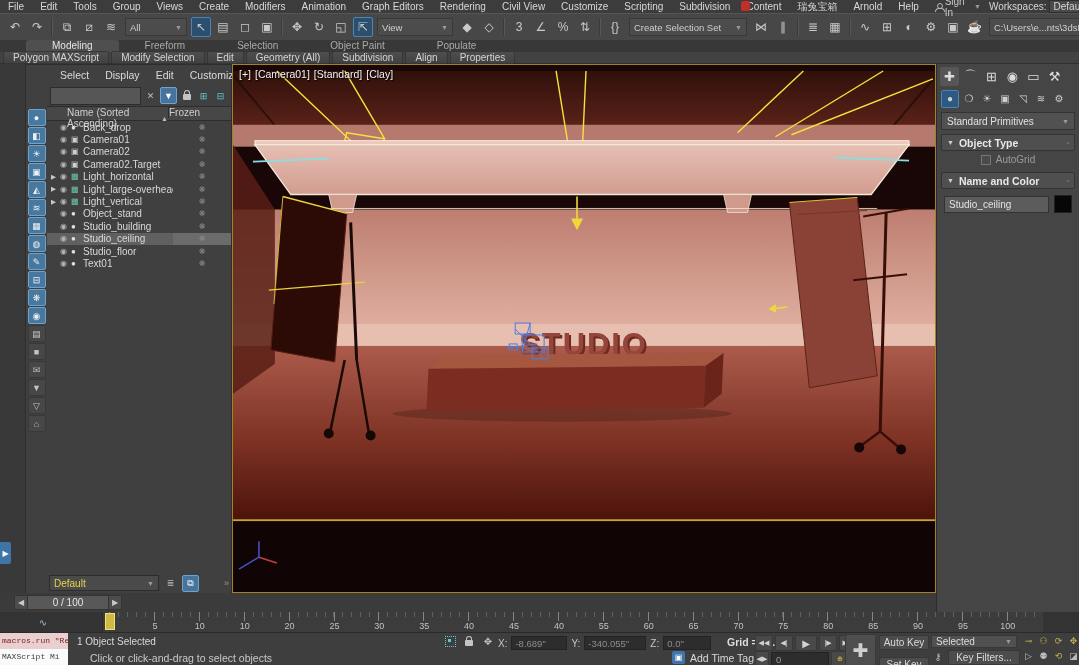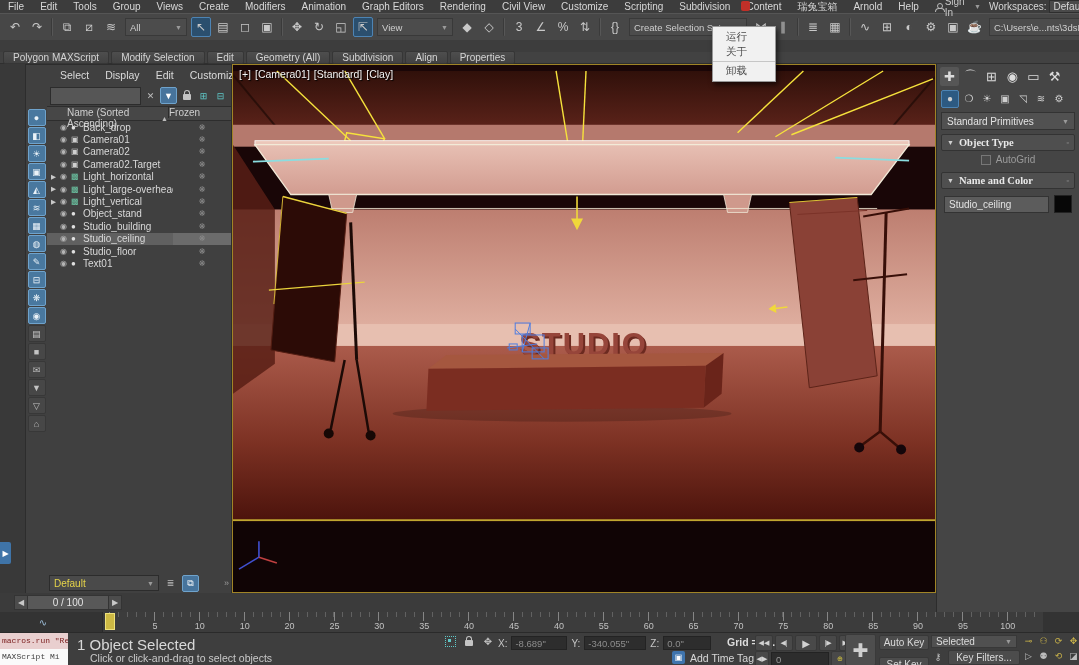--- a/index.html
+++ b/index.html
@@ -86,21 +86,21 @@
   #cmdpanel{position:absolute;left:936px;top:64px;width:143px;height:548px;background:#454545;border-left:1px solid #2c2c2c;box-sizing:border-box;}
   #cp-tabs{height:24px;display:flex;align-items:center;gap:2px;padding:0 3px;}
   .cp-tab{width:19px;height:19px;display:flex;align-items:center;justify-content:center;color:#dcdcdc;font-size:13px;border-radius:2px;}
   .cp-tab.cur{background:#565656;}
   #cp-cats{height:21px;display:flex;align-items:center;gap:2px;padding:0 4px;}
   .cp-cat{width:16px;height:16px;display:flex;align-items:center;justify-content:center;color:#cfcfcf;font-size:10px;border-radius:2px;}
   .cp-cat.on{background:#2d5a82;border:1px solid #4d84b4;}
   #cp-drop{margin:3px 4px;height:16px;background:#515151;border:1px solid #333;display:flex;align-items:center;
            justify-content:space-between;padding:0 5px;font-size:10px;color:#e2e2e2;}
   .rollout{margin:4px 4px 0 4px;height:15px;background:#4f4f4f;border:1px solid #333;border-radius:2px;
-           display:flex;align-items:center;gap:5px;padding:0 5px;font-size:10.5px;font-weight:bold;color:#e8e8e8;font-family:Liberation Serif, serif;}
+           display:flex;align-items:center;gap:5px;padding:0 5px;font-size:10.5px;font-weight:bold;color:#e8e8e8;}
   .rollout .tri{font-size:7px;color:#cfcfcf;font-weight:normal;}
   .rollout .pin{margin-left:auto;font-size:7px;color:#9a9a9a;font-weight:normal;}
   #autogrid{height:17px;display:flex;align-items:center;justify-content:center;gap:5px;color:#9b9b9b;font-size:10px;}
   #autogrid .cb{width:8px;height:8px;border:1px solid #777;background:#4a4a4a;}
   #obj-grid{display:grid;grid-template-columns:1fr 1fr;gap:4px 5px;padding:2px 7px 6px 7px;}
   .obj-btn{height:15px;background:#5a5a5a;border:1px solid #393939;border-radius:8px;color:#e3e3e3;
            font-size:10px;display:flex;align-items:center;justify-content:center;}
   #namerow{display:flex;align-items:center;gap:5px;padding:6px 7px;}
   #namefield{flex:1;height:15px;background:#5c5c5c;border:1px solid #333;color:#e2e2e2;font-size:10px;
              display:flex;align-items:center;padding-left:4px;}
@@ -123,21 +123,21 @@
      border-left:1px solid #2a2a2a;}
   #ruler-labels{position:absolute;left:-3px;top:0;width:918px;height:20px;display:flex;
                 justify-content:space-between;align-items:flex-end;}
   #ruler-labels span{width:20px;text-align:center;font-size:9px;color:#c2c2c2;line-height:11px;}
   #tslider{position:absolute;left:2px;top:1px;width:10px;height:17px;background:#cdb944;border:1px solid #efe27a;box-sizing:border-box;}
   
   #statusbar{position:absolute;left:0;top:632px;width:1079px;height:33px;background:#3e3e3e;border-top:1px solid #2a2a2a;box-sizing:border-box;}
   #listener{position:absolute;left:0;top:0;width:68px;height:32px;font-family:"Liberation Mono",monospace;font-size:8px;}
   #listener .l1{height:16px;line-height:16px;background:#e9cfcf;color:#7c2020;padding-left:2px;white-space:nowrap;overflow:hidden;}
   #listener .l2{height:16px;line-height:16px;background:#fafafa;color:#444;padding-left:2px;white-space:nowrap;overflow:hidden;}
-  #selinfo{position:absolute;left:77px;top:3px;font-size:15px;color:#d8d8d8;}
+  #selinfo{position:absolute;left:77px;top:3px;font-size:10px;color:#d8d8d8;}
   #prompt{position:absolute;left:77px;top:19px;font-size:10.5px;color:#c9c9c9;margin-left:13px;}
   #sb-icons{position:absolute;left:442px;top:2px;display:flex;gap:3px;align-items:center;}
   .sbico{width:16px;height:13px;display:flex;align-items:center;justify-content:center;color:#c4c4c4;font-size:10px;}
   .isol{width:9px;height:9px;border:1px dotted #5fc8c8;position:relative;}
   .isol::after{content:"";position:absolute;left:2px;top:2px;width:3px;height:3px;background:#5fc8c8;}
   .coordlbl{font-size:10px;color:#c6c6c6;}
   .coordfield{height:12px;background:#2d2d2d;border:1px solid #232323;color:#8d8d8d;font-size:9.5px;
               display:flex;align-items:center;padding:0 3px;}
   #coords{position:absolute;left:498px;top:3px;display:flex;align-items:center;gap:4px;}
   #gridtxt{position:absolute;left:727px;top:3px;font-size:10.5px;font-weight:bold;color:#dcdcdc;}
@@ -197,25 +197,20 @@
       <span class="ddm">▼</span>
     </div>
     <span>Workspaces:</span>
     <div id="wsbox">
       <span>Default</span>
 
     </div>
   </div>
   <span id="plugin-badge"></span>
 
-  <div id="plugin-menu">
-    <div class="pm-item">运行</div>
-      <div class="pm-item">关于</div>
-      <div class="pm-item septop">卸载</div>
-  </div>
 
   <div id="toolbar">
     <span class="tico">↶</span>
       <span class="tico">↷</span>
       <span class="tico sep"></span>
       <span class="tico">⧉</span>
       <span class="tico">⧄</span>
       <span class="tico">≋</span>
     <div class="tdrop" style="width:52px">
       <span>All</span>
@@ -259,20 +254,27 @@
       <span class="tico">⚙</span>
       <span class="tico">▣</span>
       <span class="tico">☕</span>
     <div class="tdrop" style="width:122px">
       <span>C:\Users\e...nts\3dsMax</span>
 
     </div>
 
   </div>
 
+  <div id="ribbon-tabs">
+    <span class="rtab on">Modeling</span>
+      <span class="rtab">Freeform</span>
+      <span class="rtab">Selection</span>
+      <span class="rtab">Object Paint</span>
+      <span class="rtab">Populate</span>
+  </div>
   <div id="ribbon-groups">
     <span class="rgroup">Polygon MAXScript</span>
       <span class="rgroup">Modify Selection</span>
       <span class="rgroup">Edit</span>
       <span class="rgroup">Geometry (All)</span>
       <span class="rgroup">Subdivision</span>
       <span class="rgroup">Align</span>
       <span class="rgroup">Properties</span>
   </div>
 

